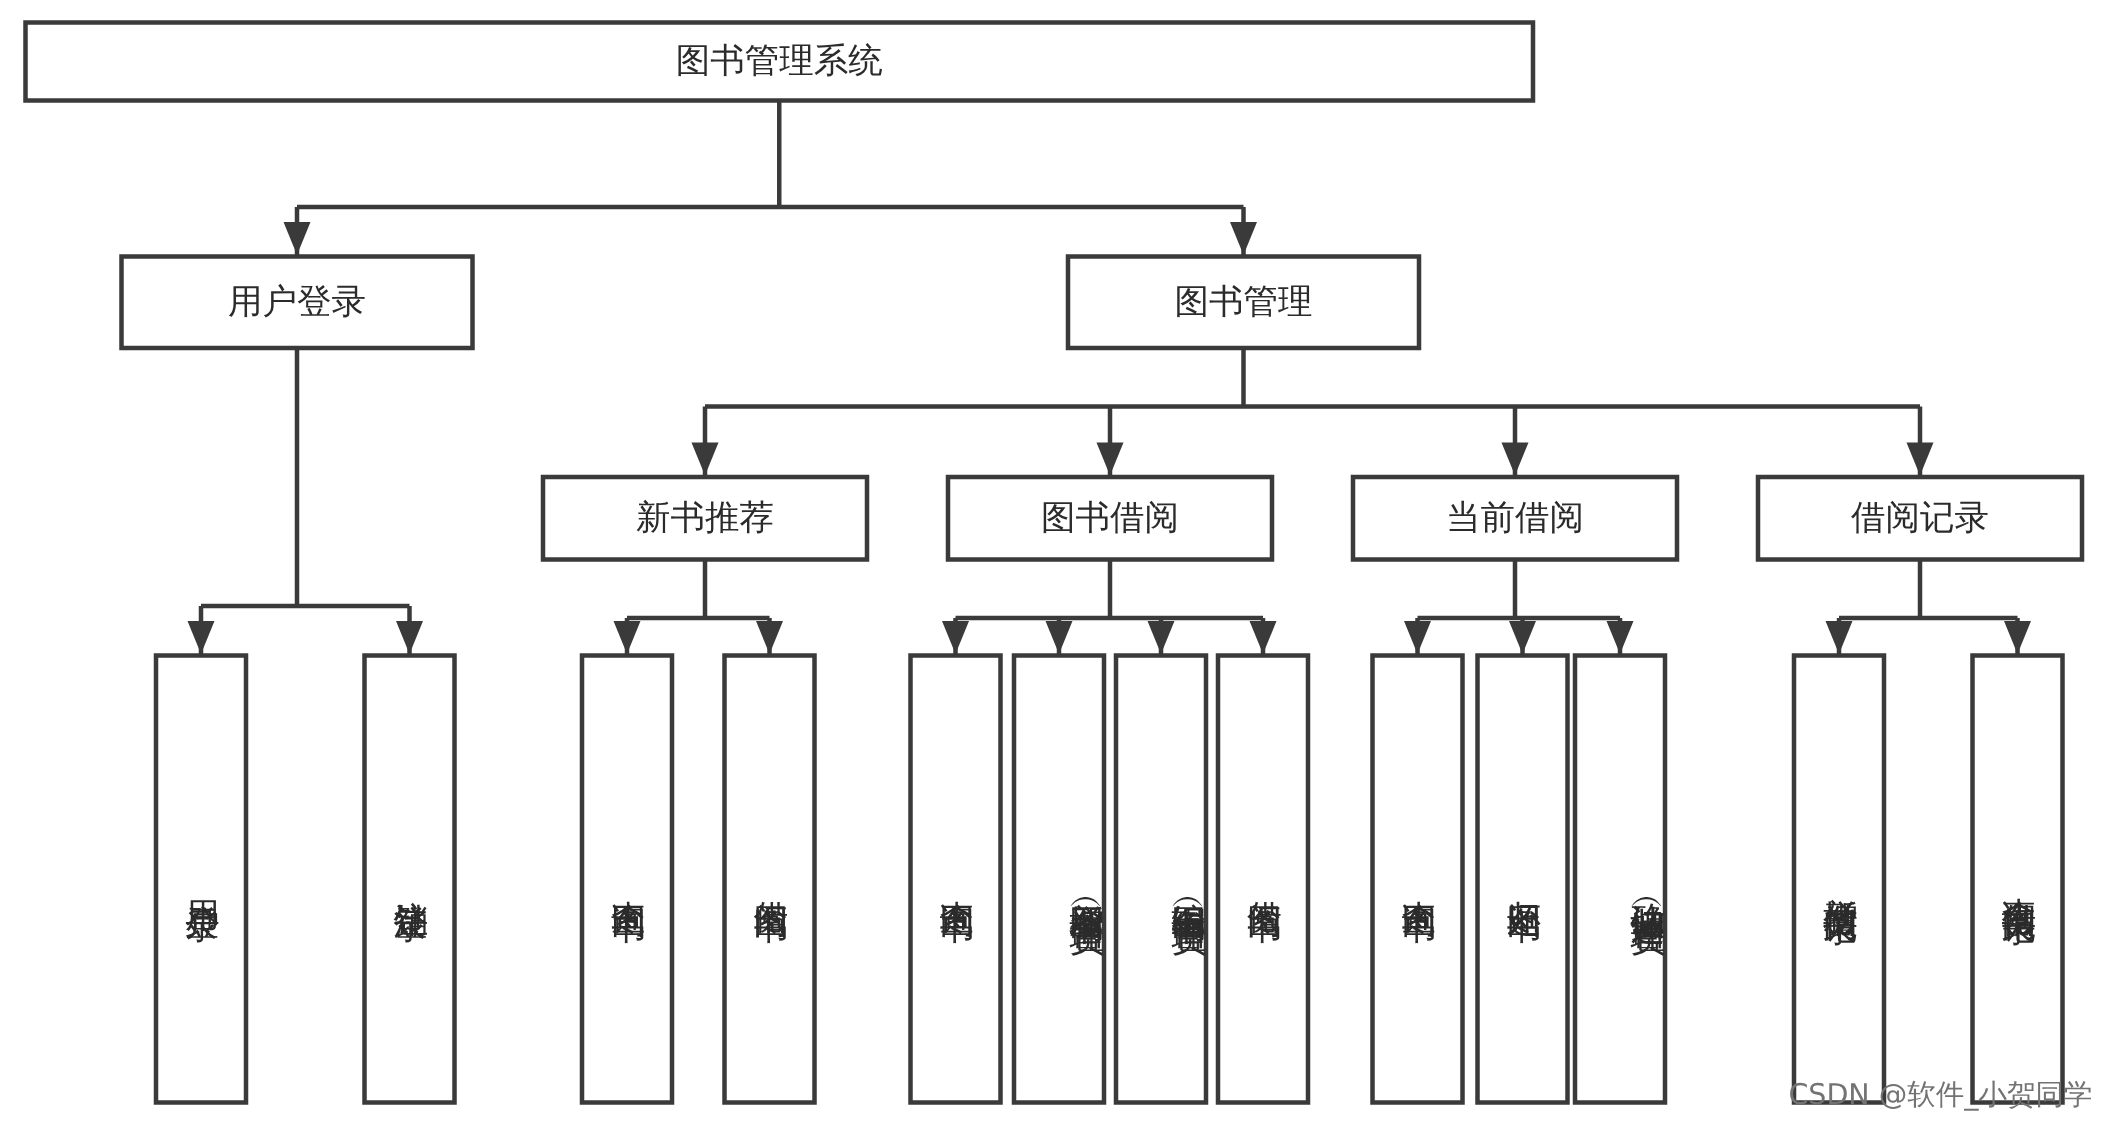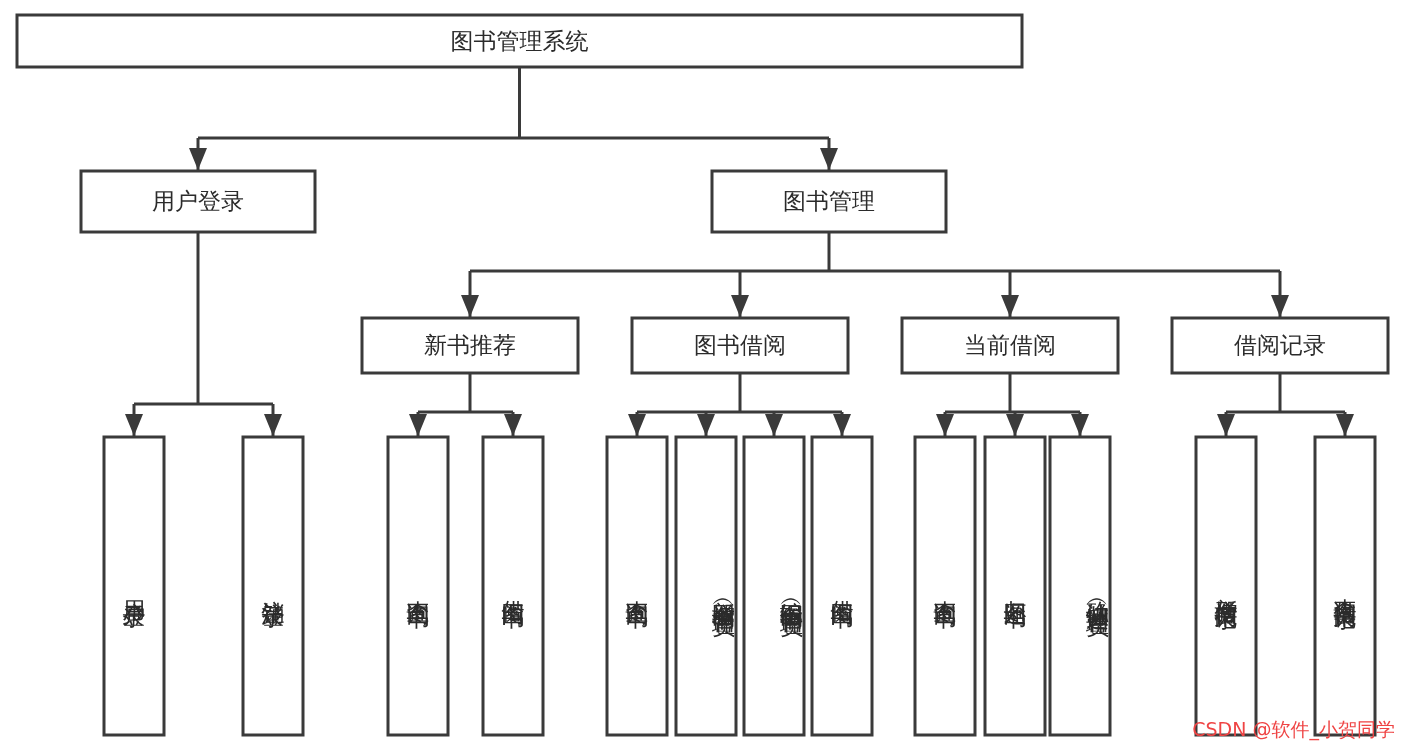--- a/index.html
+++ b/index.html
@@ -60,21 +60,21 @@
     pointer-events: none;
     white-space: nowrap;
   }
   .leaf-label.center {
     align-items: center;
   }
   .watermark {
     position: absolute;
     right: 10px;
     bottom: 4px;
-    color: #ef4444;
+    color: #737373;
     font-size: 19px;
     font-family: "DejaVu Sans", "Liberation Sans", sans-serif;
     white-space: nowrap;
     pointer-events: none;
   }
 </style>
 </head>
 <body>
 
 <div id="canvas">

